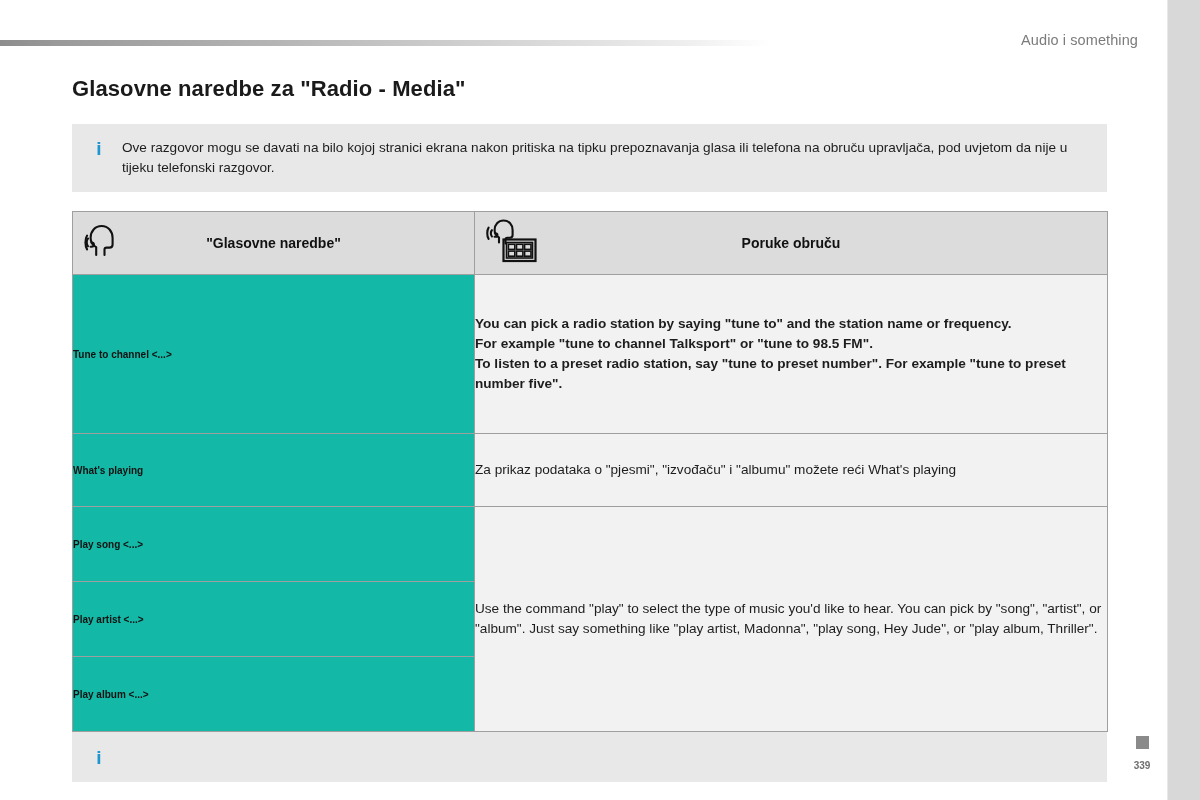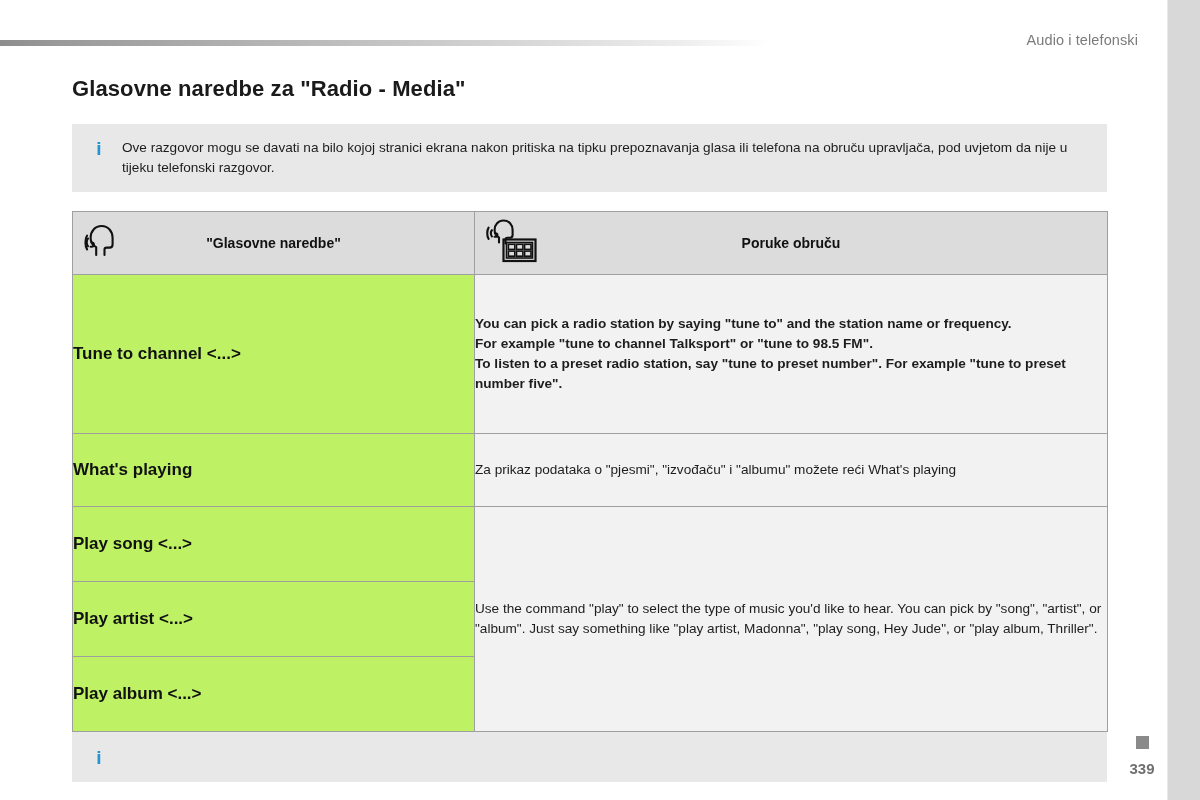--- a/index.html
+++ b/index.html
@@ -133,22 +133,22 @@
   }
   .th-label {
     width: 100%;
     text-align: center;
     font-size: 14px;
     font-weight: bold;
     color: #111111;
   }
 
   .cmd-cell {
-    background: #bef264;
-    font-size: 17px;
+    background: #14b8a6;
+    font-size: 10px;
     font-weight: bold;
     color: #111111;
     padding: 0 0 0 10px;
   }
   .help-cell {
     background: #f2f2f2;
     font-size: 13.6px;
     line-height: 20px;
     color: #1d1d1d;
     padding: 0 16px 0 9px;
@@ -168,31 +168,31 @@
     width: 13px;
     height: 13px;
     background: #8a8a8a;
   }
   .page-number {
     position: absolute;
     right: 32px;
     top: 760px;
     width: 52px;
     text-align: center;
-    font-size: 15px;
+    font-size: 10px;
     font-weight: bold;
     color: #6f6f6f;
   }
 </style>
 </head>
 <body>
 
 <div class="right-strip"></div>
 <div class="header-rule"></div>
-<div class="header-title">Audio i telefonski</div>
+<div class="header-title">Audio i something</div>
 
 <div class="content">
 
   <h1 class="page-title">Glasovne naredbe za "Radio - Media"</h1>
 
   <div class="note note-top">
     <span class="note-icon">
       <span class="info-i">i</span>
     </span>
     <span class="note-text">Ove razgovor mogu se davati na bilo kojoj stranici ekrana nakon pritiska na tipku prepoznavanja glasa ili telefona na obruču upravljača, pod uvjetom da nije u tijeku telefonski razgovor.</span>

